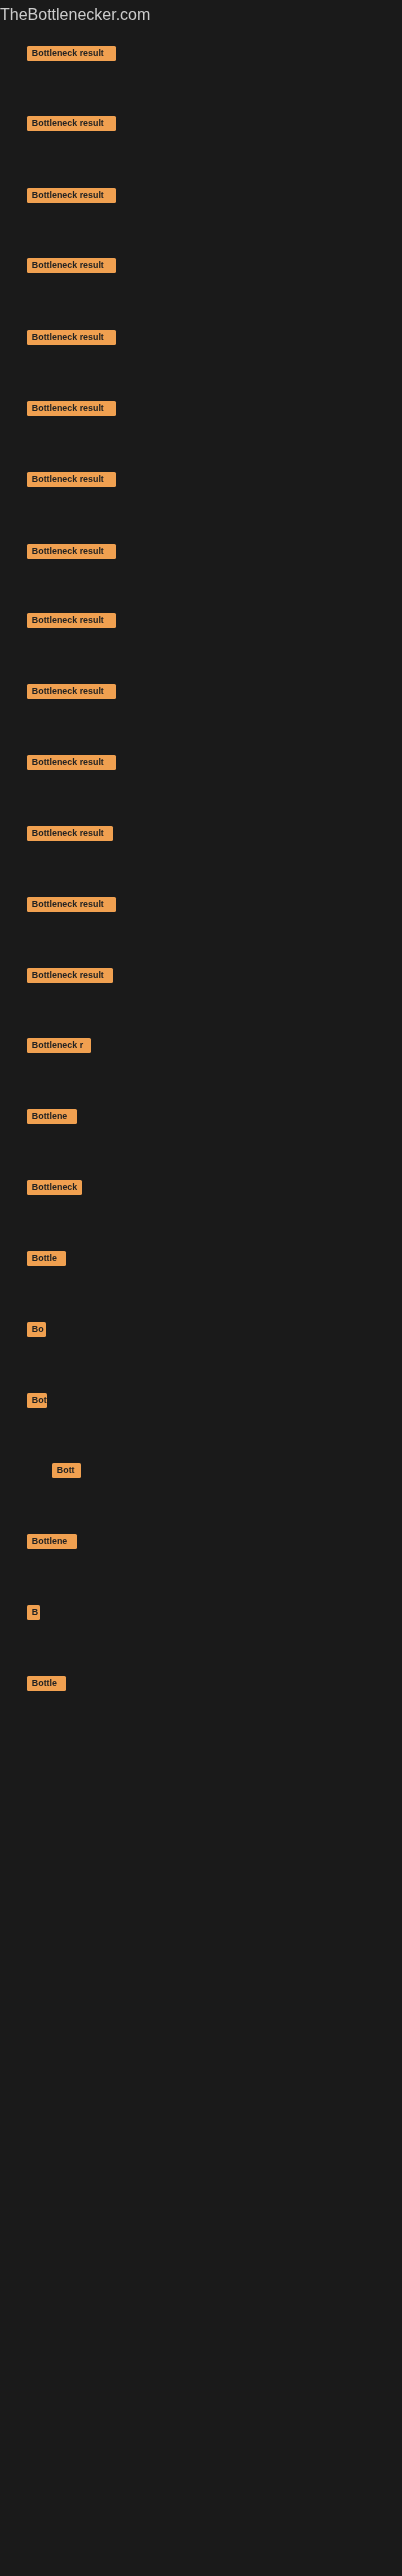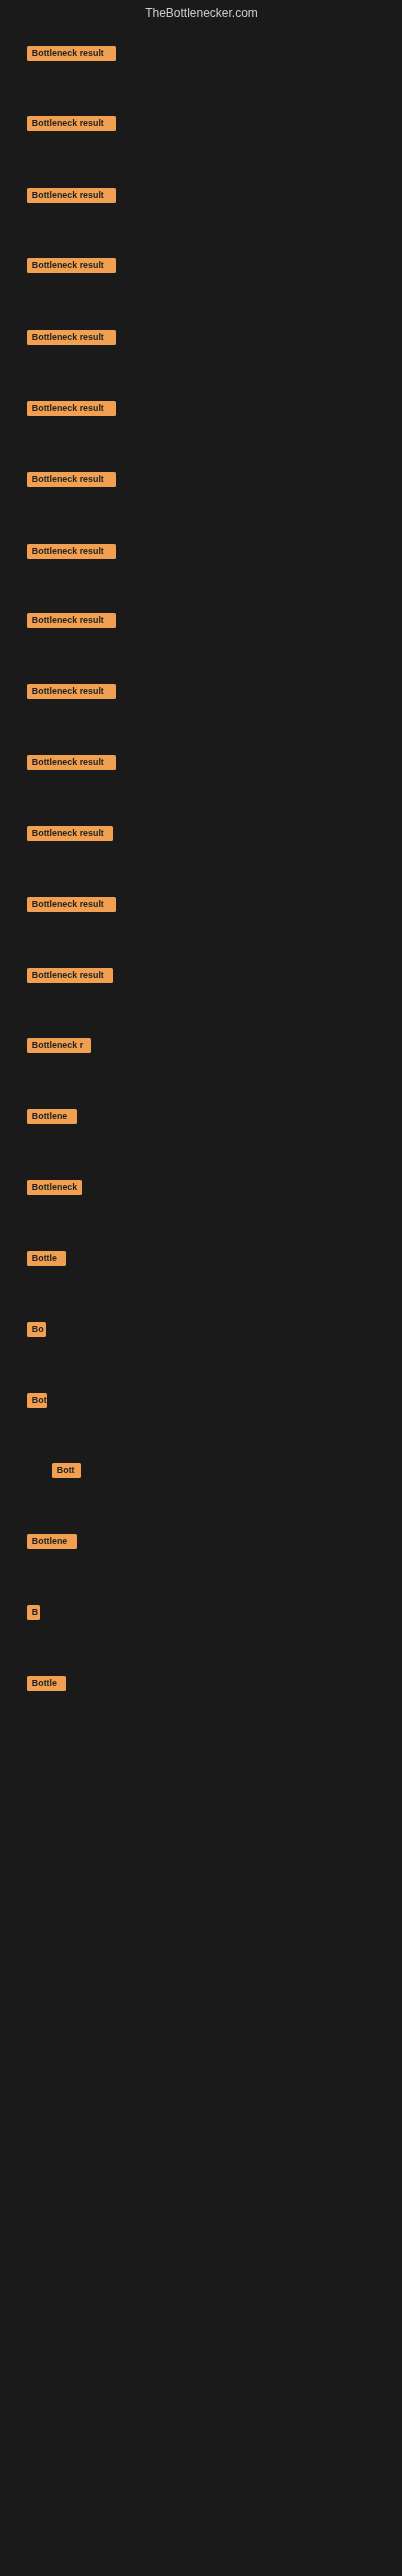--- a/index.html
+++ b/index.html
@@ -10,24 +10,24 @@
 
     body {
       background-color: #1a1a1a;
       width: 403px;
       min-height: 2576px;
       font-family: Arial, sans-serif;
       position: relative;
     }
 
     .site-header {
-      text-align: center;
+      text-align: left;
       padding: 6.4px 0 3.2px 0;
       color: #cccccc;
-      font-size: 12px;
+      font-size: 16px;
       font-weight: normal;
     }
 
     .bottleneck-badge {
       display: inline-block;
       background-color: #f0a050;
       color: #222;
       font-size: 8.9px;
       font-weight: bold;
       padding: 2.4px 4.8px;

